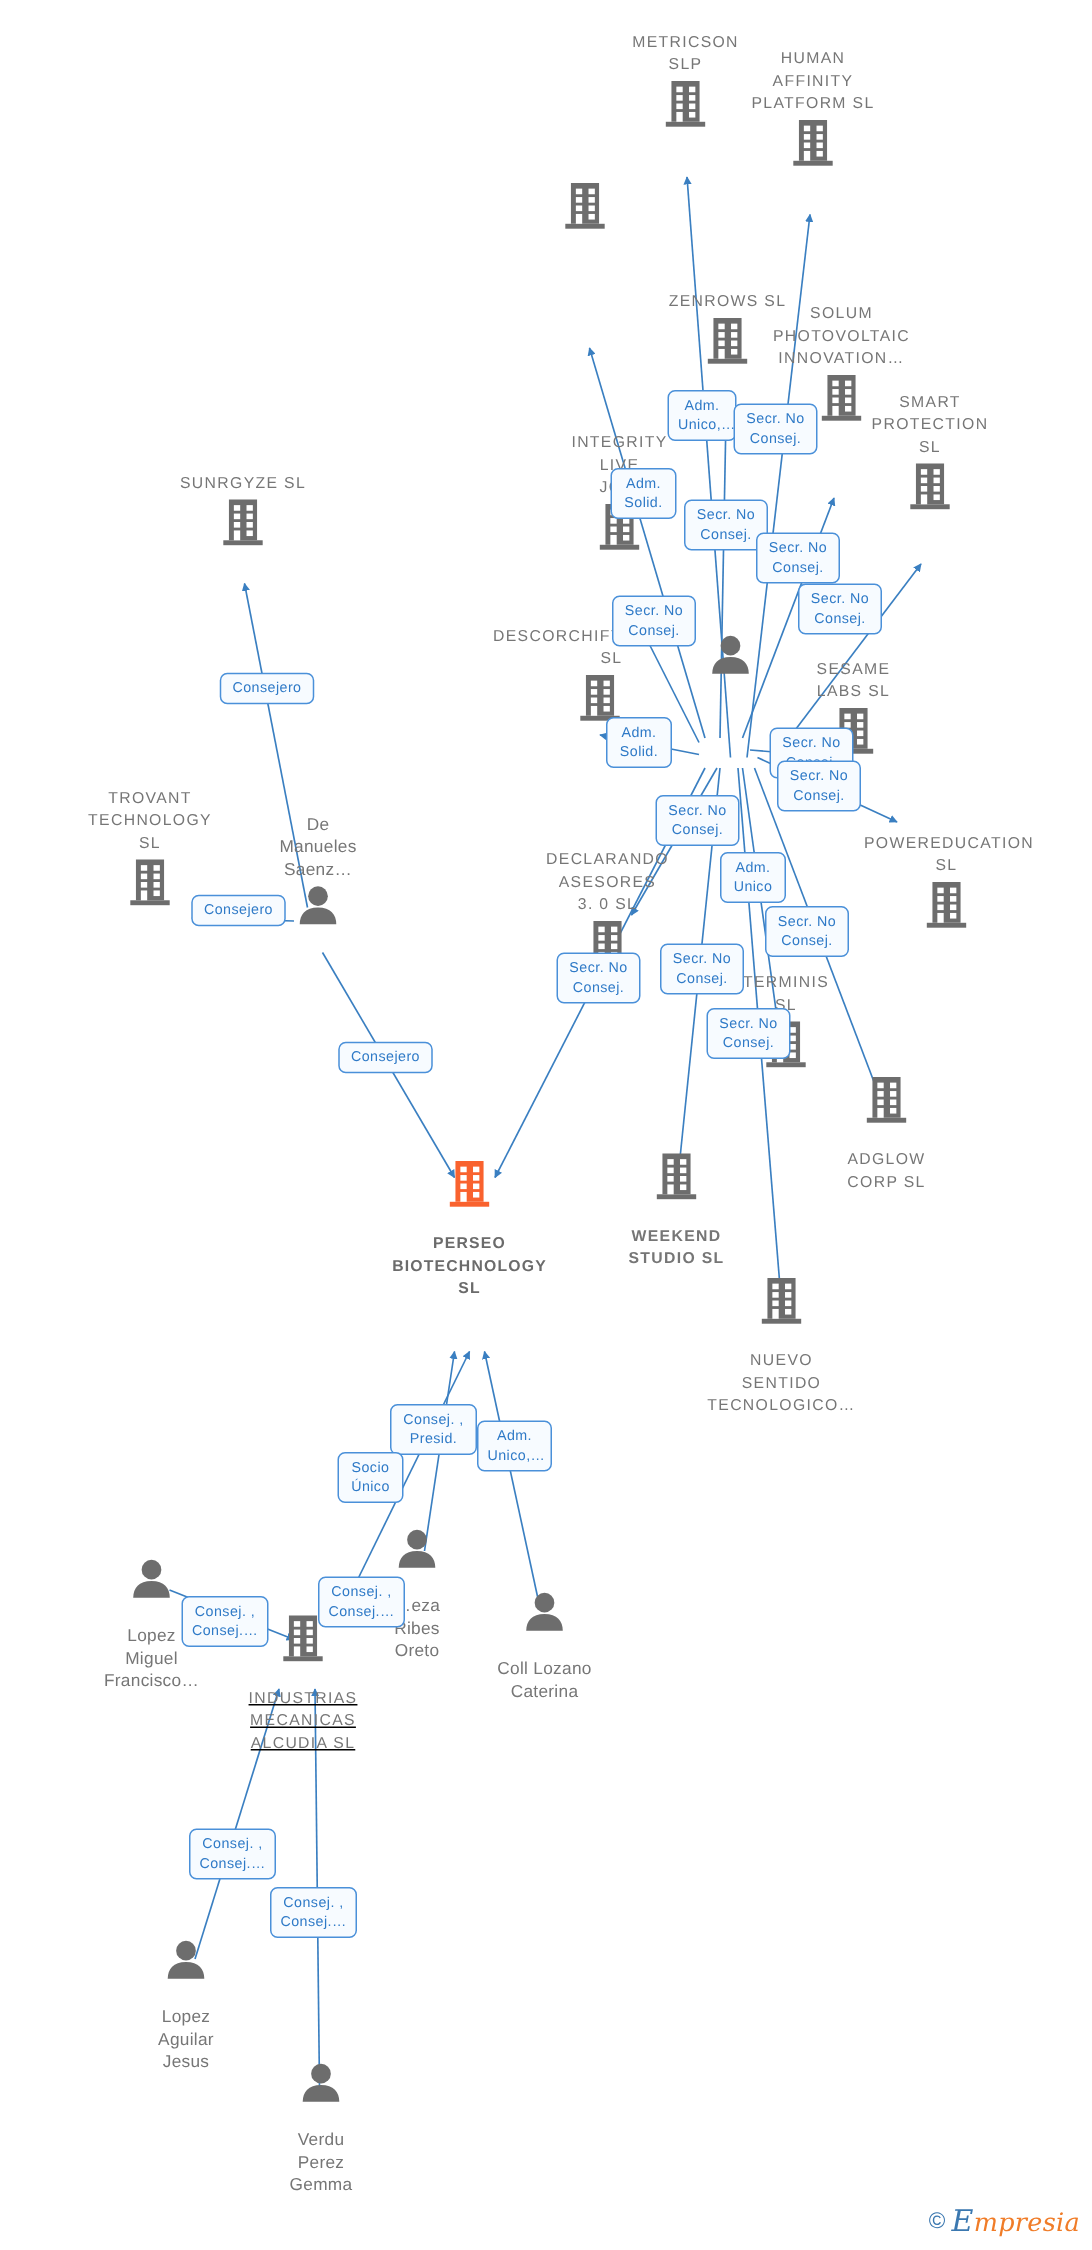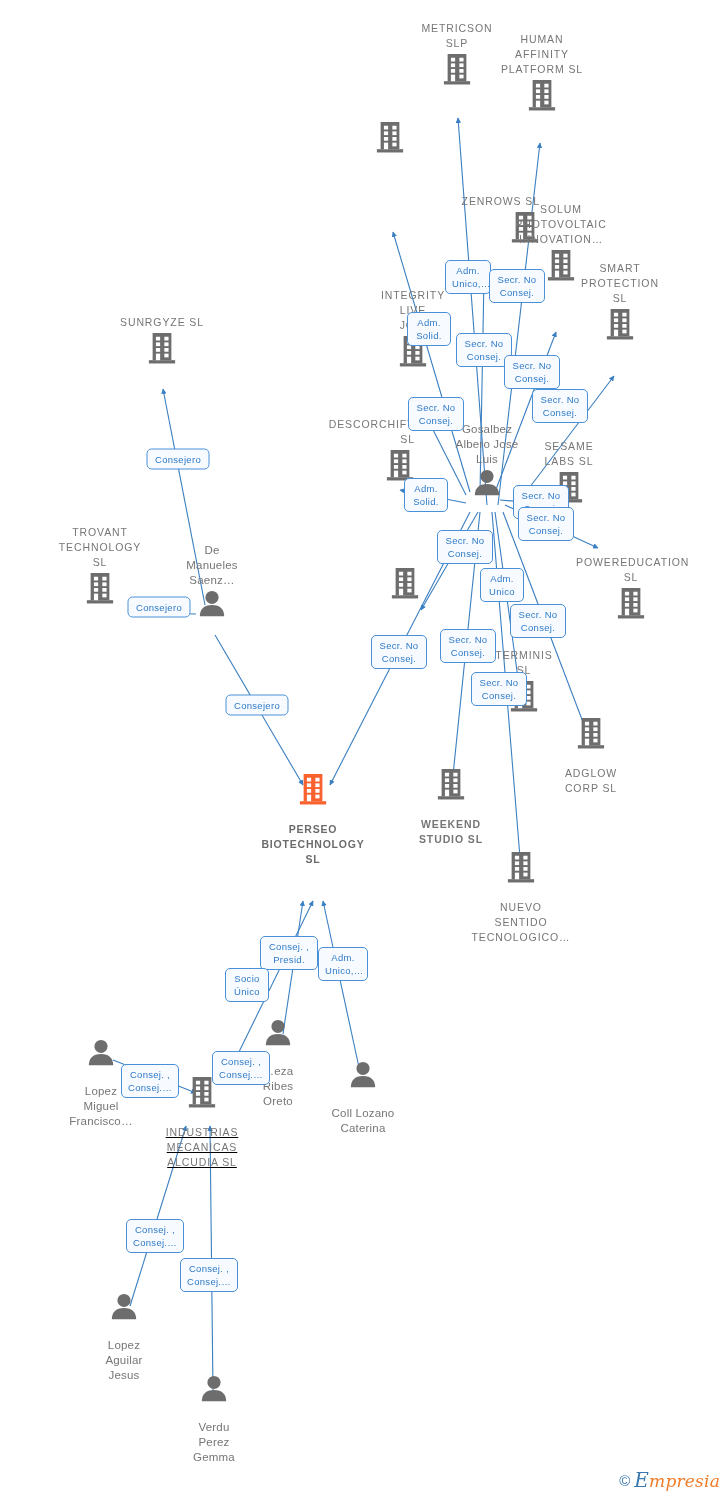--- a/index.html
+++ b/index.html
@@ -173,21 +173,21 @@
               <rect x="18.5" y="6" width="4.5" height="4" fill="#ffffff"></rect>
               <rect x="9.5" y="12" width="4.5" height="4" fill="#ffffff"></rect>
               <rect x="18.5" y="12" width="4.5" height="4" fill="#ffffff"></rect>
               <rect x="9.5" y="18" width="4.5" height="4" fill="#ffffff"></rect>
               <rect x="18.5" y="18" width="4.5" height="4" fill="#ffffff"></rect>
               <rect x="9.5" y="24" width="4.5" height="7" fill="#ffffff"></rect>
               <rect x="18.5" y="24" width="4.5" height="4" fill="#ffffff"></rect>
             </g>
           </svg></span>
       </div>
-      <div class="node company labeltop" style="left: 485px; top: 194px; text-align: right;">
+      <div class="node company labeltop" style="left: 485px; top: 194px;">
         <span class="nlabel">ZENROWS  SL</span>
         <span class="glyph"><svg width="30" height="34" viewBox="0 0 32 36">
             <g fill="#6d6d6d">
               <path d="M6 2 h20 v29 h-20 z"></path>
               <rect x="2" y="31" width="28" height="3.5"></rect>
               <rect x="9.5" y="6" width="4.5" height="4" fill="#ffffff"></rect>
               <rect x="18.5" y="6" width="4.5" height="4" fill="#ffffff"></rect>
               <rect x="9.5" y="12" width="4.5" height="4" fill="#ffffff"></rect>
               <rect x="18.5" y="12" width="4.5" height="4" fill="#ffffff"></rect>
               <rect x="9.5" y="18" width="4.5" height="4" fill="#ffffff"></rect>
@@ -338,20 +338,23 @@
               <rect x="9.5" y="12" width="4.5" height="4" fill="#ffffff"></rect>
               <rect x="18.5" y="12" width="4.5" height="4" fill="#ffffff"></rect>
               <rect x="9.5" y="18" width="4.5" height="4" fill="#ffffff"></rect>
               <rect x="18.5" y="18" width="4.5" height="4" fill="#ffffff"></rect>
               <rect x="9.5" y="24" width="4.5" height="7" fill="#ffffff"></rect>
               <rect x="18.5" y="24" width="4.5" height="4" fill="#ffffff"></rect>
             </g>
           </svg></span>
       </div>
       <div class="node company labeltop" style="left: 405px; top: 566px;">
+        <span class="nlabel">DECLARANDO
+ASESORES
+3. 0  SL</span>
         <span class="glyph"><svg width="30" height="34" viewBox="0 0 32 36">
             <g fill="#6d6d6d">
               <path d="M6 2 h20 v29 h-20 z"></path>
               <rect x="2" y="31" width="28" height="3.5"></rect>
               <rect x="9.5" y="6" width="4.5" height="4" fill="#ffffff"></rect>
               <rect x="18.5" y="6" width="4.5" height="4" fill="#ffffff"></rect>
               <rect x="9.5" y="12" width="4.5" height="4" fill="#ffffff"></rect>
               <rect x="18.5" y="12" width="4.5" height="4" fill="#ffffff"></rect>
               <rect x="9.5" y="18" width="4.5" height="4" fill="#ffffff"></rect>
               <rect x="18.5" y="18" width="4.5" height="4" fill="#ffffff"></rect>
@@ -465,23 +468,20 @@
               <rect x="18.5" y="18" width="4.5" height="4" fill="#ffffff"></rect>
               <rect x="9.5" y="24" width="4.5" height="7" fill="#ffffff"></rect>
               <rect x="18.5" y="24" width="4.5" height="4" fill="#ffffff"></rect>
             </g>
           </svg></span>
         <span class="nlabel">INDUSTRIAS
 MECANICAS
 ALCUDIA  SL</span>
       </div>
       <div class="node person labeltop" style="left: 487px; top: 422px;">
-        <span class="nlabel">Gosalbez
-Albero Jose
-Luis</span>
         <span class="glyph"><svg width="30" height="30" viewBox="0 0 32 32">
             <g fill="#6d6d6d">
               <circle cx="16" cy="9" r="7"></circle>
               <path d="M16 17 C7 17 3 22 3 29 h26 c0 -7 -4 -12 -13 -12 z"></path>
             </g>
           </svg></span>
       </div>
       <div class="node person labeltop" style="left: 212px; top: 543px;">
         <span class="nlabel">De
 Manueles

